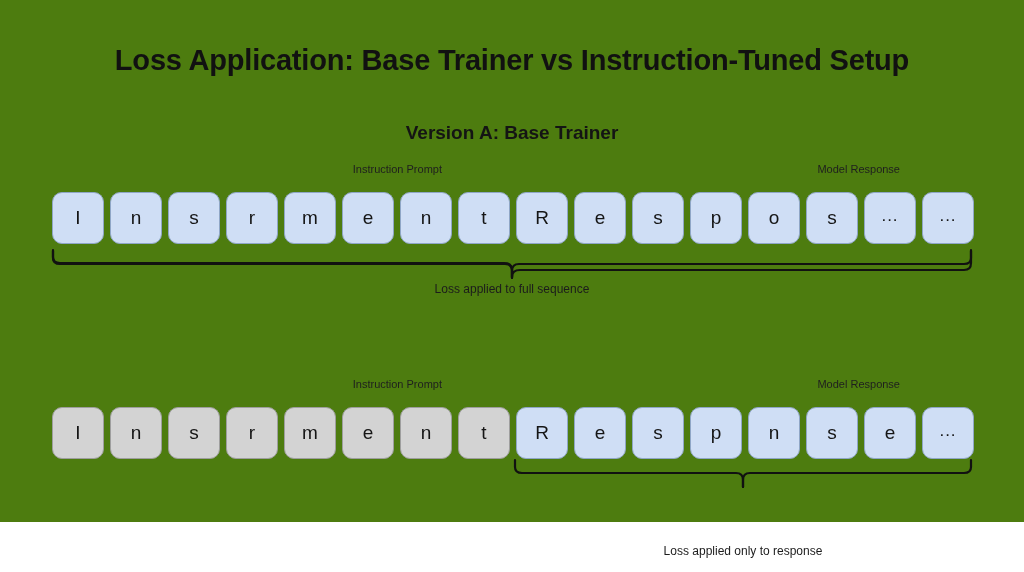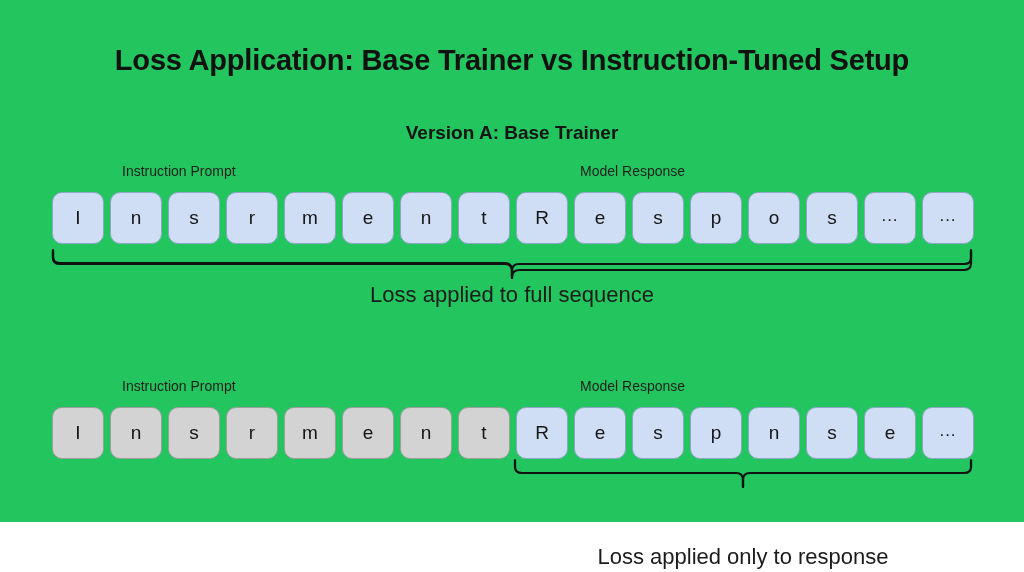--- a/index.html
+++ b/index.html
@@ -12,21 +12,21 @@
     height: 572px;
     font-family: "Liberation Sans", sans-serif;
     color: #1a1a1a;
     overflow: hidden;
     position: relative;
   }
   .canvas {
     position: relative;
     width: 1024px;
     height: 522px;
-    background: #22c55e;
+    background: #4d7c0f;
   }
 
   
   .page-title {
     position: absolute;
     left: 0;
     top: 44px;
     width: 1024px;
     text-align: center;
     font-size: 29px;
@@ -46,24 +46,24 @@
     font-weight: bold;
     color: #141414;
     white-space: nowrap;
   }
   .section-title.a { top: 122px; }
   .section-title.b { top: 340px; }
 
   
   .span-label {
     position: absolute;
-    font-size: 14px;
+    font-size: 11px;
     color: #1f1f1f;
     white-space: nowrap;
-    text-align: left;
+    text-align: right;
   }
   .span-label.prompt-a  { top: 163px; left: 122px;  width: 320px; }
   .span-label.resp-a    { top: 163px; left: 580px;  width: 320px; }
   .span-label.prompt-b  { top: 378px; left: 122px;  width: 320px; }
   .span-label.resp-b    { top: 378px; left: 580px;  width: 320px; }
 
   
   .token-row {
     position: absolute;
     left: 52px;
@@ -103,21 +103,21 @@
   
   .brace {
     position: absolute;
   }
   .brace.a { left: 48px; top: 248px; }
   .brace.b { left: 510px; top: 457px; }
 
   
   .brace-caption {
     position: absolute;
-    font-size: 22px;
+    font-size: 12px;
     color: #1c1c1c;
     white-space: nowrap;
     text-align: center;
   }
   .brace-caption.a { top: 282px; left: 0;   width: 1024px; }
   .brace-caption.b { top: 496px; left: 512px; width: 462px; margin-top: 48px; }
 </style>
 </head>
 <body>
 

